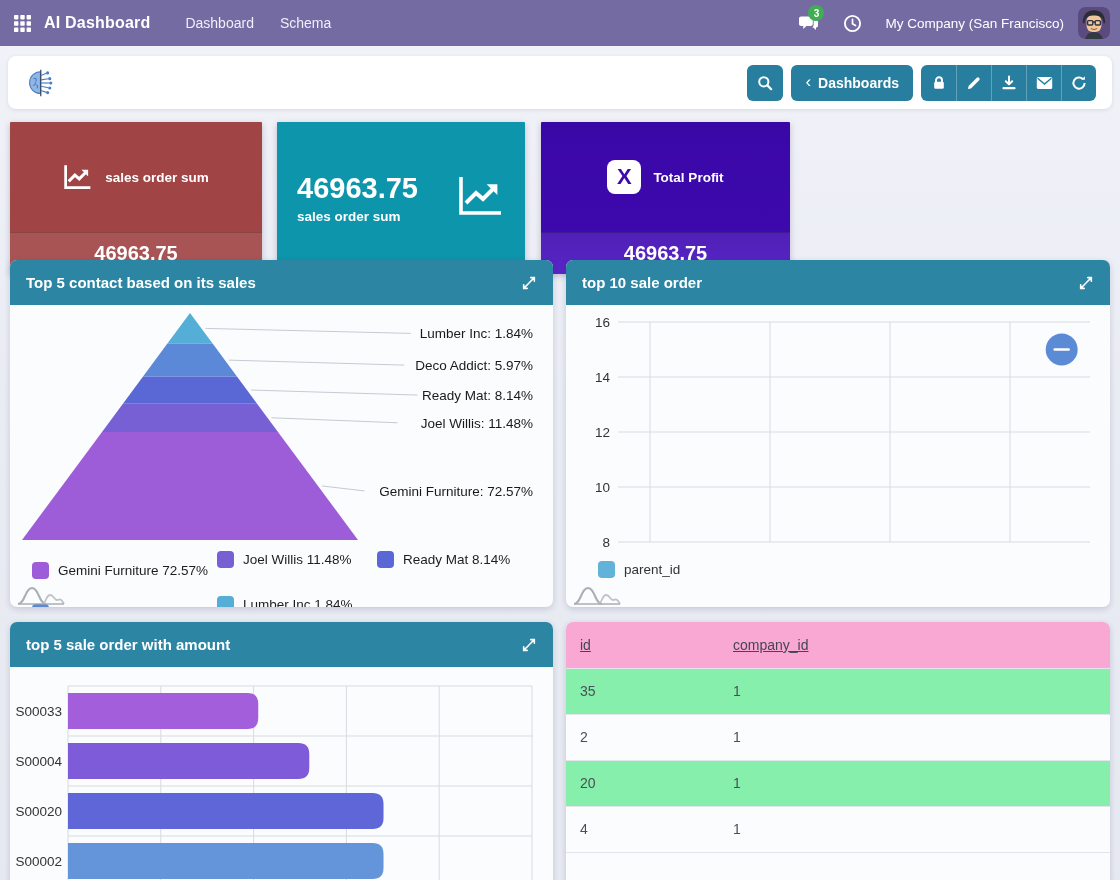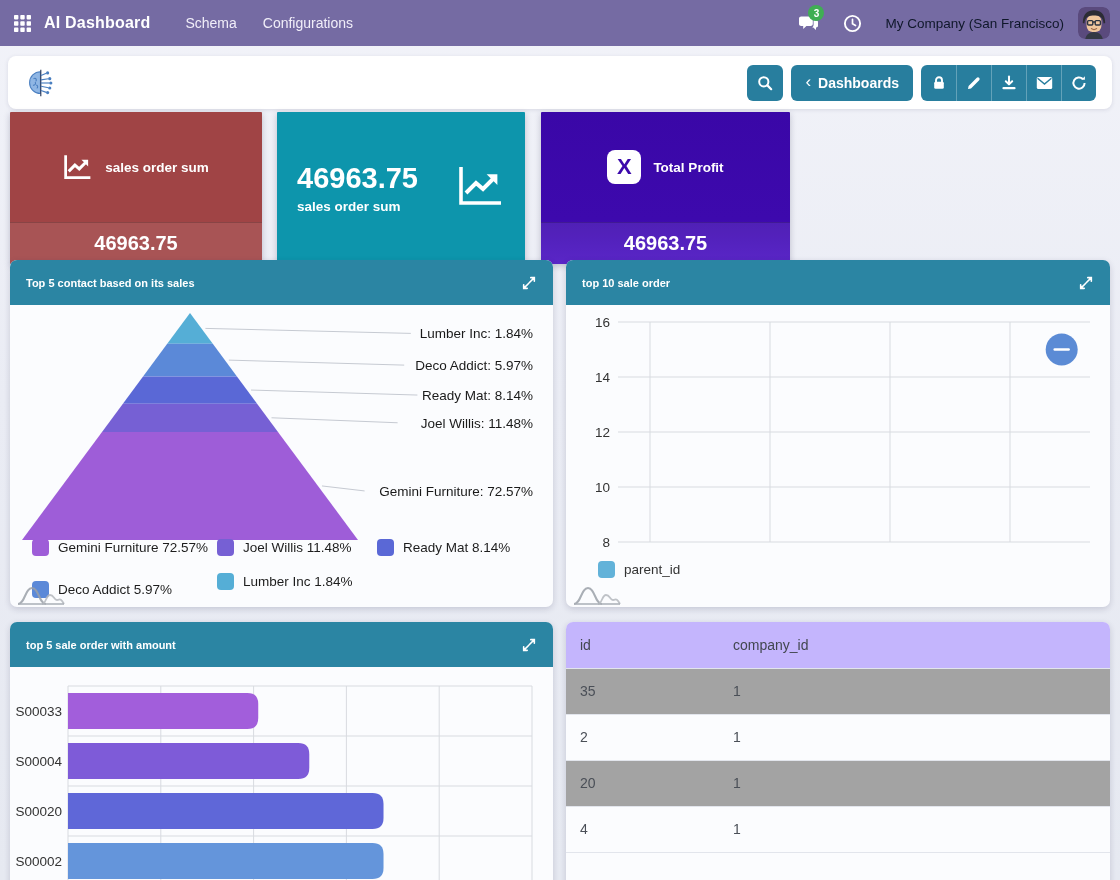--- a/index.html
+++ b/index.html
@@ -19,21 +19,21 @@
   .app-title{ font-size:16px; font-weight:700; color:#fff; margin-right:22px; letter-spacing:.2px; }
   .nav-menu{ display:flex; height:100%; }
   .nav-item{ display:flex; align-items:center; padding:0 13px; font-size:14px; color:#f1eef9; cursor:pointer; }
   .nav-right{ margin-left:auto; display:flex; align-items:center; gap:6px; padding-right:10px; height:100%; }
   .sys-btn{ position:relative; border:0; background:transparent; width:38px; height:100%; display:flex; align-items:center; justify-content:center; cursor:pointer; }
   .badge{
     position:absolute; top:5px; right:3px; min-width:16px; height:16px; border-radius:8px;
     background:#3fae53; color:#fff; font-size:10px; font-weight:700;
     display:flex; align-items:center; justify-content:center; padding:0 4px;
   }
-  .company{ font-size:13.5px; color:#0f172a; padding:0 8px; cursor:pointer; white-space:nowrap; }
+  .company{ font-size:13.5px; color:#ffffff; padding:0 8px; cursor:pointer; white-space:nowrap; }
   .avatar{ width:32px; height:32px; border-radius:7px; overflow:hidden; cursor:pointer; flex:0 0 auto; }
   
   .control-bar{
     position:absolute; left:8px; top:56px; width:1104px; height:53px;
     background:#fff; border-radius:8px; box-shadow:0 1px 4px rgba(40,40,80,.12);
     display:flex; align-items:center; padding:0 16px;
   }
   .brain-wrap{ width:34px; height:34px; display:flex; align-items:center; justify-content:center; }
   .page-title{
     position:absolute; left:0; right:0; text-align:center;
@@ -44,21 +44,21 @@
     height:36px; border:0; background:#287e9e; color:#fff; border-radius:6px;
     display:flex; align-items:center; justify-content:center; cursor:pointer;
   }
   .tbtn.sq{ width:36px; }
   .dash-btn{ padding:0 14px; gap:7px; font-size:14px; font-weight:700; }
   .dash-chevron{ font-size:17px; font-weight:400; line-height:1; margin-top:-2px; }
   .btn-group{ display:flex; border-radius:6px; overflow:hidden; }
   .btn-group .tbtn{ width:35px; border-radius:0; border-left:1px solid rgba(255,255,255,.28); }
   .btn-group .tbtn:first-child{ border-left:0; }
   
-  .kpi{ position:absolute; top:112px; height:152px; border-radius:1px; color:#fff;
+  .kpi{ position:absolute; top:122px; height:152px; border-radius:1px; color:#fff;
         box-shadow:0 2px 6px rgba(40,40,80,.25); display:flex; flex-direction:column; overflow:hidden; }
   #kpi-1{ left:10px;  width:252px; background:#a04445; }
   #kpi-2{ left:277px; width:248px; background:#0d95ac; }
   #kpi-3{ left:541px; width:249px; background:linear-gradient(180deg,#3a07a7 0%,#3d09ad 70%,#4a11c2 100%); }
   .kpi-top{ flex:1; display:flex; align-items:center; justify-content:center; gap:12px; }
   .kpi-label{ font-size:13.5px; font-weight:700; }
   .kpi-footer{
     height:42px; background:rgba(255,255,255,.09); border-top:1px solid rgba(0,0,0,.18);
     display:flex; align-items:center; justify-content:center; font-size:20px; font-weight:700;
   }
@@ -69,39 +69,39 @@
          display:flex; align-items:center; justify-content:center; font-size:22px; font-weight:700; }
   
   .panel{ position:absolute; border-radius:7px; background:#fbfcfe;
           box-shadow:0 2px 6px rgba(40,40,80,.18); overflow:hidden; }
   #panel-funnel { left:10px;  top:260px; width:543px; height:347px; }
   #panel-scatter{ left:566px; top:260px; width:544px; height:347px; }
   #panel-bars   { left:10px;  top:622px; width:543px; height:345px; }
   #panel-table  { left:566px; top:622px; width:544px; height:345px; }
   .panel-header{
     height:45px; background:#2b85a3; color:#fff; display:flex; align-items:center;
-    padding:0 16px; font-size:11px; font-weight:700;
+    padding:0 16px; font-size:15px; font-weight:700;
   }
   .expand-btn{ margin-left:auto; background:transparent; border:0; cursor:pointer; display:flex; }
   .panel-body{ position:relative; height:calc(100% - 45px); }
   
   .legend{ position:absolute; display:flex; flex-wrap:wrap; font-size:13.5px; color:#1d1d1d; }
   #funnel-legend{ left:22px; top:234px; width:505px; row-gap:9px; }
   .legend-item{ display:flex; align-items:center; }
   .swatch{ width:17px; height:17px; border-radius:4px; margin-right:9px; flex:0 0 auto; }
   #scatter-legend{ left:32px; top:256px; }
   .watermark{ position:absolute; left:6px; bottom:1px; opacity:.85; }
   
   table.sales{ width:100%; border-collapse:collapse; font-size:14px; color:#4a4f57; }
   table.sales th, table.sales td{
     text-align:left; height:46px; padding:0 0 0 14px; border-bottom:1px solid #e2e5ec; font-weight:400;
   }
-  table.sales th{ background:#c4b5fd; color:#424750; }
+  table.sales th{ background:#f9a8d4; color:#424750;text-decoration:underline; }
   table.sales td:first-child, table.sales th:first-child{ width:153px; }
-  table.sales tr.odd td{ background:#a3a3a3; }
+  table.sales tr.odd td{ background:#86efac; }
   table.sales tr.even td{ background:#fbfcfe; }
   svg text{ font-family:"Liberation Sans",sans-serif; }
 </style>
 </head>
 <body>
 
 <div id="root">
 
   <nav class="navbar">
     <div class="nav-left">
@@ -115,22 +115,22 @@
               <rect x="6.3" y="6.3" width="4.4" height="4.4" rx="0.8"></rect>
               <rect x="12.6" y="6.3" width="4.4" height="4.4" rx="0.8"></rect>
             <rect x="0" y="12.6" width="4.4" height="4.4" rx="0.8"></rect>
               <rect x="6.3" y="12.6" width="4.4" height="4.4" rx="0.8"></rect>
               <rect x="12.6" y="12.6" width="4.4" height="4.4" rx="0.8"></rect>
           </g>
         </svg>
       </button>
       <div class="app-title">AI Dashboard</div>
       <div class="nav-menu" id="nav-menu">
+          <div class="nav-item">Dashboard</div>
           <div class="nav-item">Schema</div>
-          <div class="nav-item">Configurations</div>
         </div>
     </div>
     <div class="nav-right">
       <button class="sys-btn">
         <svg width="21" height="18" viewBox="0 0 21 18">
           <path fill="#ffffff" d="M2.2 1.5h9.4c1.2 0 2.2.9 2.2 2v5.6c0 1.1-1 2-2.2 2H7.4l-3.2 3v-3H2.2c-1.2 0-2.2-.9-2.2-2V3.5c0-1.1 1-2 2.2-2z" transform="translate(1 1)"></path>
           <path fill="#ffffff" d="M15.6 5.2h2.6c1 0 1.8.8 1.8 1.7v3.8c0 .9-.8 1.7-1.8 1.7h-.2v2.5l-2.7-2.5h-1.2c.9-.6 1.5-1.6 1.5-2.7V5.2z" transform="translate(0 1)"></path>
         </svg>
         <span class="badge">3</span>
       </button>
@@ -281,21 +281,21 @@
           <line x1="241.0224157891326" y1="85.0481451436494" x2="407.4" y2="90.0481451436494" stroke="#c6cad2" stroke-width="1"></line>
           <text x="523" y="95.0481451436494" text-anchor="end" font-size="13.5" fill="#1a1a1a">Ready Mat: 8.14%</text>
           <polygon points="112.90508215967472,98.65801398663 247.09491784032528,98.65801398663 267.9877446011659,126.88820252657537 92.01225539883409,126.88820252657537" fill="#7660d4"></polygon>
           <line x1="261.54133122074563" y1="112.77310825660268" x2="387.6" y2="117.77310825660268" stroke="#c6cad2" stroke-width="1"></line>
           <text x="523" y="122.77310825660268" text-anchor="end" font-size="13.5" fill="#1a1a1a">Joel Willis: 11.48%</text>
           <polygon points="92.01225539883409,126.88820252657537 267.9877446011659,126.88820252657537 348,235 12,235" fill="#9e5dd8"></polygon>
           <line x1="311.99387230058295" y1="180.94410126328768" x2="354.6" y2="185.94410126328768" stroke="#c6cad2" stroke-width="1"></line>
           <text x="523" y="190.94410126328768" text-anchor="end" font-size="13.5" fill="#1a1a1a">Gemini Furniture: 72.57%</text>
         </svg>
       <div class="legend" id="funnel-legend">
-          <div class="legend-item" style="width: 185px;">
+          <div class="legend-item" style="width: 185px; margin-top: 23px;">
             <span class="swatch" style="background: rgb(158, 93, 216);"></span>
             <span>Gemini Furniture 72.57%</span>
           </div>
           <div class="legend-item" style="width: 160px;">
             <span class="swatch" style="background: rgb(118, 96, 212);"></span>
             <span>Joel Willis 11.48%</span>
           </div>
           <div class="legend-item" style="width: 150px;">
             <span class="swatch" style="background: rgb(90, 104, 214);"></span>
             <span>Ready Mat 8.14%</span>

